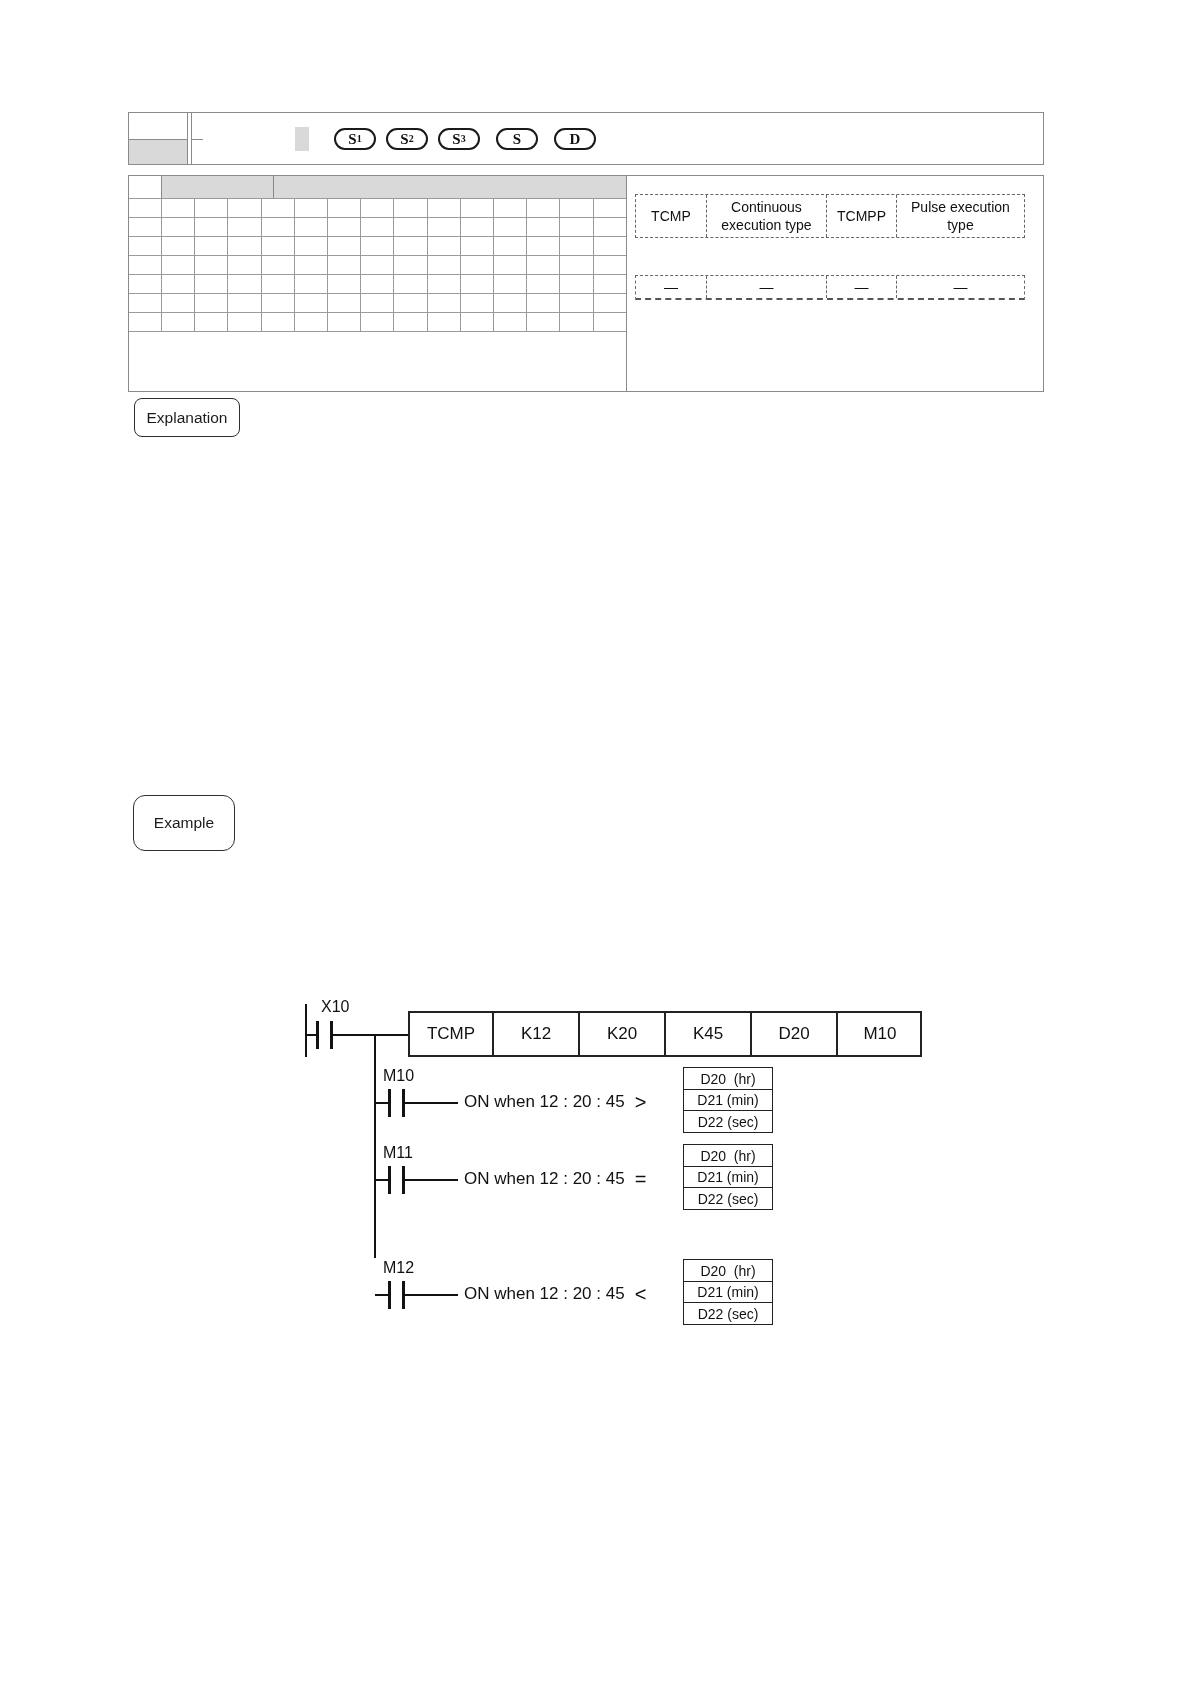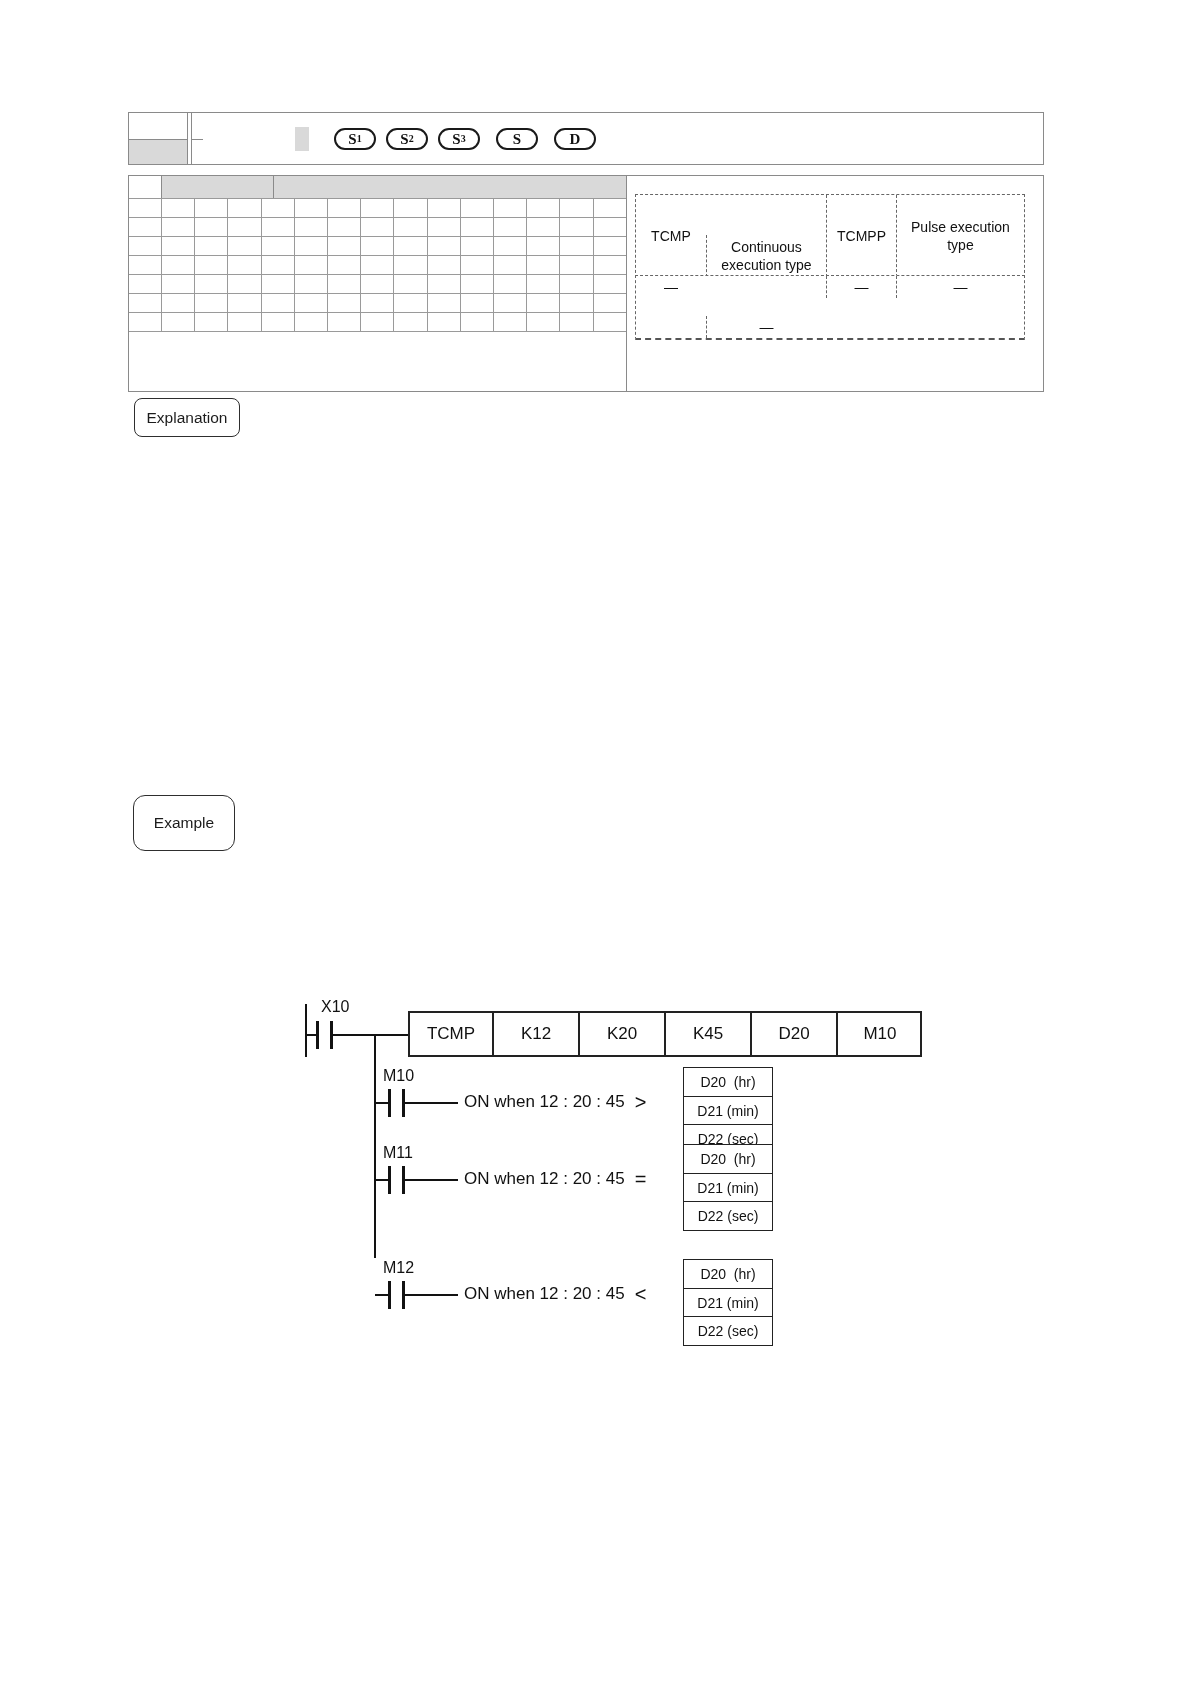--- a/index.html
+++ b/index.html
@@ -44,21 +44,21 @@
   .cmd-box { position:absolute; border:1px dashed #666; background:#fff; width:390px; left:506px; }
   .cmd16 { top:18px; }
   .cmd32 { top:99px; border-bottom:2px dashed #555; }
   .cmd-title { display:flex; align-items:flex-end; gap:10px; padding:2px 3px 3px 4px;
                border-bottom:1px solid #333; font-size:15px; }
   .cmd-u { border-bottom:1px solid #333; padding-right:5px; }
   .cmd-row { display:flex; align-items:stretch; }
   .cmd-cell { display:flex; align-items:center; justify-content:center; text-align:center;
               font-size:14px; line-height:1.3; padding:3px 2px; }
   .cmd-cell + .cmd-cell { border-left:1px dashed #666; }
-  .cw1 { flex:0 0 18%; } .cw2 { flex:0 0 31%;margin-top:40px; } .cw3 { flex:0 0 18%; } .cw4 { flex:0 0 33%; }
+  .cw1 { flex:0 0 18%; } .cw2 { flex:0 0 31%; } .cw3 { flex:0 0 18%; } .cw4 { flex:0 0 33%; }
   .cmd32 .cmd-cell { padding:2px 2px; height:22px; }
 
   
   .tagbtn { position:absolute; border:1.5px solid #2e2e2e; border-radius:8px; background:#fff;
             display:flex; align-items:center; justify-content:center; font-size:15.5px; color:#1c1c1c; }
   .tag-explanation { left:134px; top:398px; width:106px; height:39px; }
   .tag-example { left:133px; top:795px; width:102px; height:56px; border-radius:12px; }
 
   
   .ln { position:absolute; background:#121212; }
@@ -79,21 +79,21 @@
   .branch { position:absolute; left:375px; width:420px; height:74px; }
   .blabel { position:absolute; left:8px; top:0; font-size:16px; }
   .bseg { position:absolute; background:#121212; height:2px; top:35px; }
   .s1 { left:0; width:14px; } .s2 { left:30px; width:53px; }
   .bbar { position:absolute; top:22px; width:3px; height:28px; background:#121212; }
   .b1 { left:13px; } .b2 { left:27px; }
   .btext { position:absolute; left:89px; top:22px; height:26px; display:flex; align-items:center;
            font-size:17px; white-space:pre; }
   .bop { font-size:20px; margin-left:10px; }
   .regs { position:absolute; left:308px; top:0; width:90px; }
-  .reg { width:90px; height:30px; border:1.5px solid #222; background:#fff;
+  .reg { width:90px; height:23px; border:1.5px solid #222; background:#fff;
          display:flex; align-items:center; justify-content:center;
          font-size:14px; white-space:pre; }
   .reg + .reg { margin-top:-1.5px; }
 </style>
 </head>
 <body>
 
 <div class="page">
 
   <div class="hdr-box">

